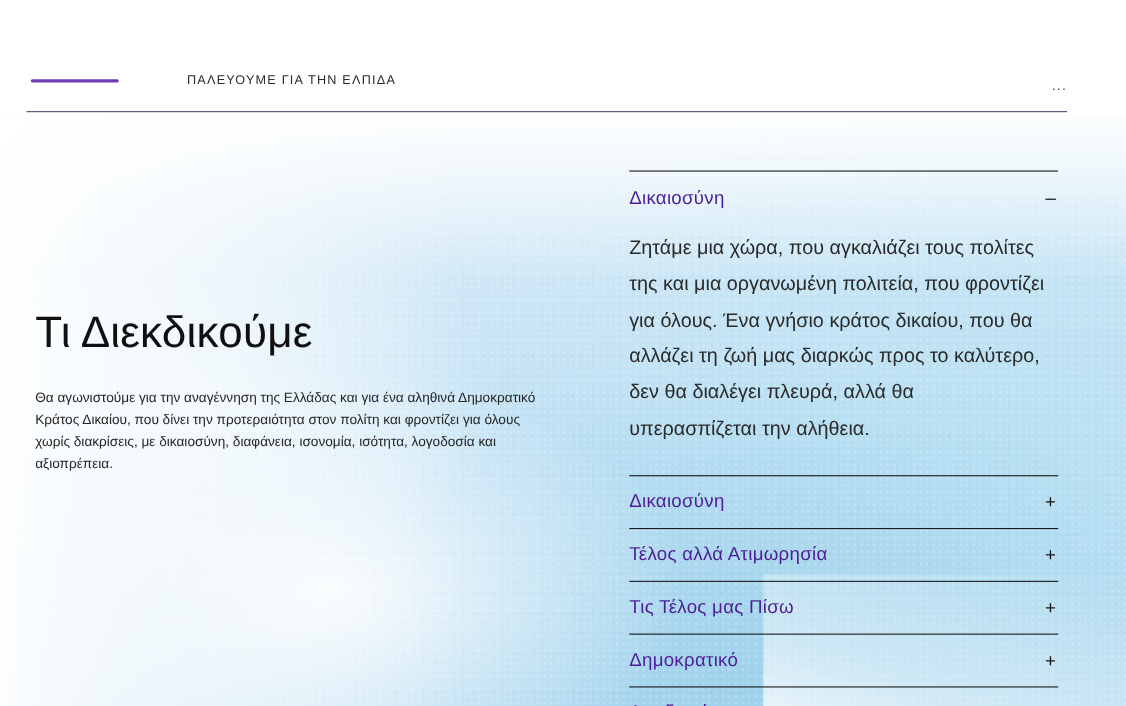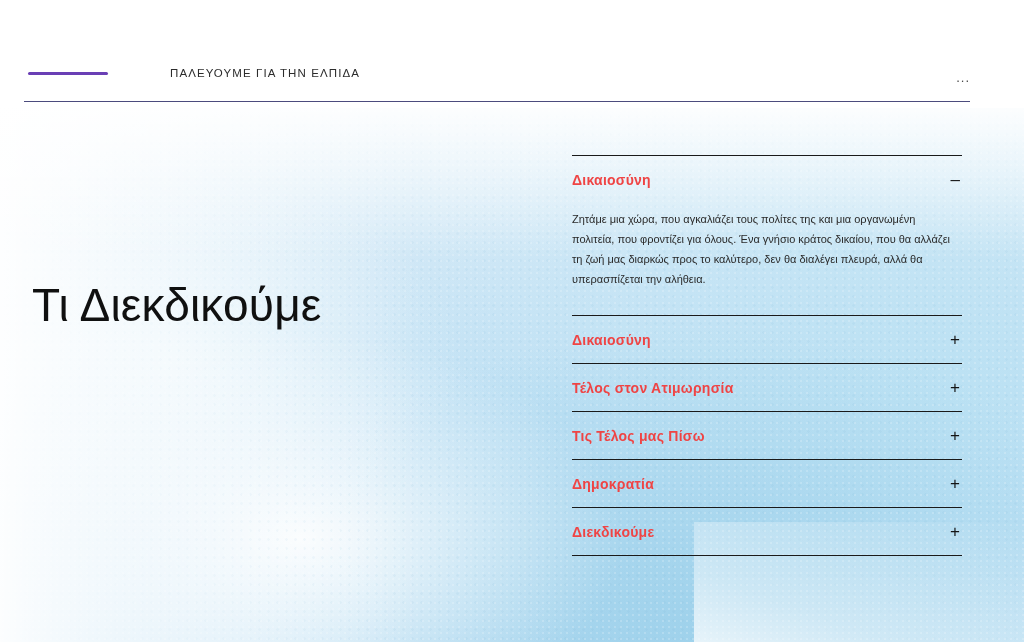--- a/index.html
+++ b/index.html
@@ -122,21 +122,21 @@
 
   
   .left-col {
     position: absolute;
     left: 32px;
     top: 280px;
     width: 470px;
   }
   .headline {
     margin: 0;
-    font-size: 46px;
+    font-size: 40px;
     font-weight: 400;
     letter-spacing: 0.2px;
     line-height: 1.12;
     color: #101010;
   }
   .lede {
     margin: 26px 0 0 0;
     width: 455px;
     font-size: 12.4px;
     line-height: 1.62;
@@ -157,38 +157,38 @@
     border-top: none;
   }
   .acc-head {
     display: flex;
     align-items: center;
     justify-content: space-between;
     height: 47px;
     cursor: pointer;
   }
   .acc-title {
-    font-size: 14px;
-    font-weight: 700;
+    font-size: 17px;
+    font-weight: 400;
     letter-spacing: 0.25px;
-    color: #ef4444;
+    color: #4c1d95;
   }
   .acc-sign {
     font-size: 17px;
     line-height: 1;
     color: #141414;
     padding-right: 2px;
   }
   .acc-body {
     padding: 6px 0 26px 0;
   }
   .acc-body p {
     margin: 0;
     width: 378px;
-    font-size: 11px;
+    font-size: 18px;
     line-height: 1.82;
     color: #2a2a2a;
   }
   .acc-divider-top {
     height: 1px;
     background: #1a1a1a;
     width: 100%;
   }
 </style>
 </head>
@@ -204,20 +204,21 @@
 
   <div class="header">
     <div class="brand-mark"></div>
     <div class="nav-tagline">ΠΑΛΕΥΟΥΜΕ ΓΙΑ ΤΗΝ ΕΛΠΙΔΑ</div>
     <div class="nav-more">...</div>
     <div class="header-rule"></div>
   </div>
 
   <div class="left-col">
     <h1 class="headline">Τι Διεκδικούμε</h1>
+    <p class="lede">Θα αγωνιστούμε για την αναγέννηση της Ελλάδας και για ένα αληθινά Δημοκρατικό Κράτος Δικαίου, που δίνει την προτεραιότητα στον πολίτη και φροντίζει για όλους χωρίς διακρίσεις, με δικαιοσύνη, διαφάνεια, ισονομία, ισότητα, λογοδοσία και αξιοπρέπεια.</p>
   </div>
 
   <div class="accordion">
 
     <div class="acc-divider-top"></div>
 
     <div class="acc-item first">
       <div class="acc-head">
         <span class="acc-title">Δικαιοσύνη</span>
         <span class="acc-sign">–</span>
@@ -229,35 +230,35 @@
 
     <div class="acc-item">
       <div class="acc-head">
         <span class="acc-title">Δικαιοσύνη</span>
         <span class="acc-sign">+</span>
       </div>
     </div>
 
     <div class="acc-item">
       <div class="acc-head">
-        <span class="acc-title">Τέλος στον Ατιμωρησία</span>
+        <span class="acc-title">Τέλος αλλά Ατιμωρησία</span>
         <span class="acc-sign">+</span>
       </div>
     </div>
 
     <div class="acc-item">
       <div class="acc-head">
         <span class="acc-title">Τις Τέλος μας Πίσω</span>
         <span class="acc-sign">+</span>
       </div>
     </div>
 
     <div class="acc-item">
       <div class="acc-head">
-        <span class="acc-title">Δημοκρατία</span>
+        <span class="acc-title">Δημοκρατικό</span>
         <span class="acc-sign">+</span>
       </div>
     </div>
 
     <div class="acc-item">
       <div class="acc-head">
         <span class="acc-title">Διεκδικούμε</span>
         <span class="acc-sign">+</span>
       </div>
     </div>

